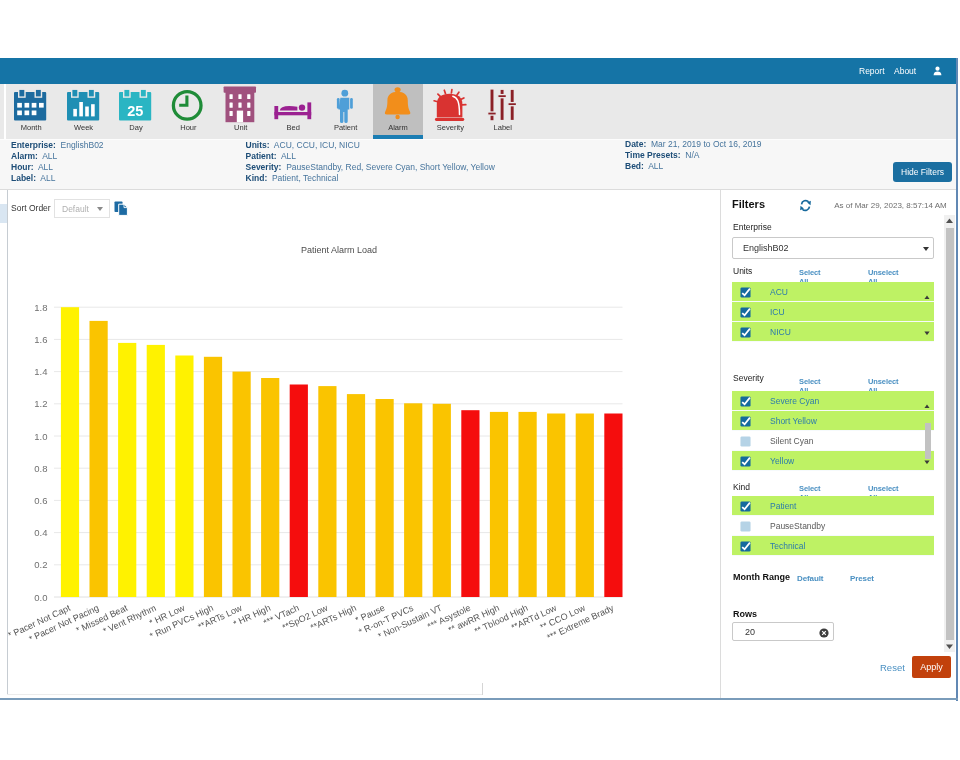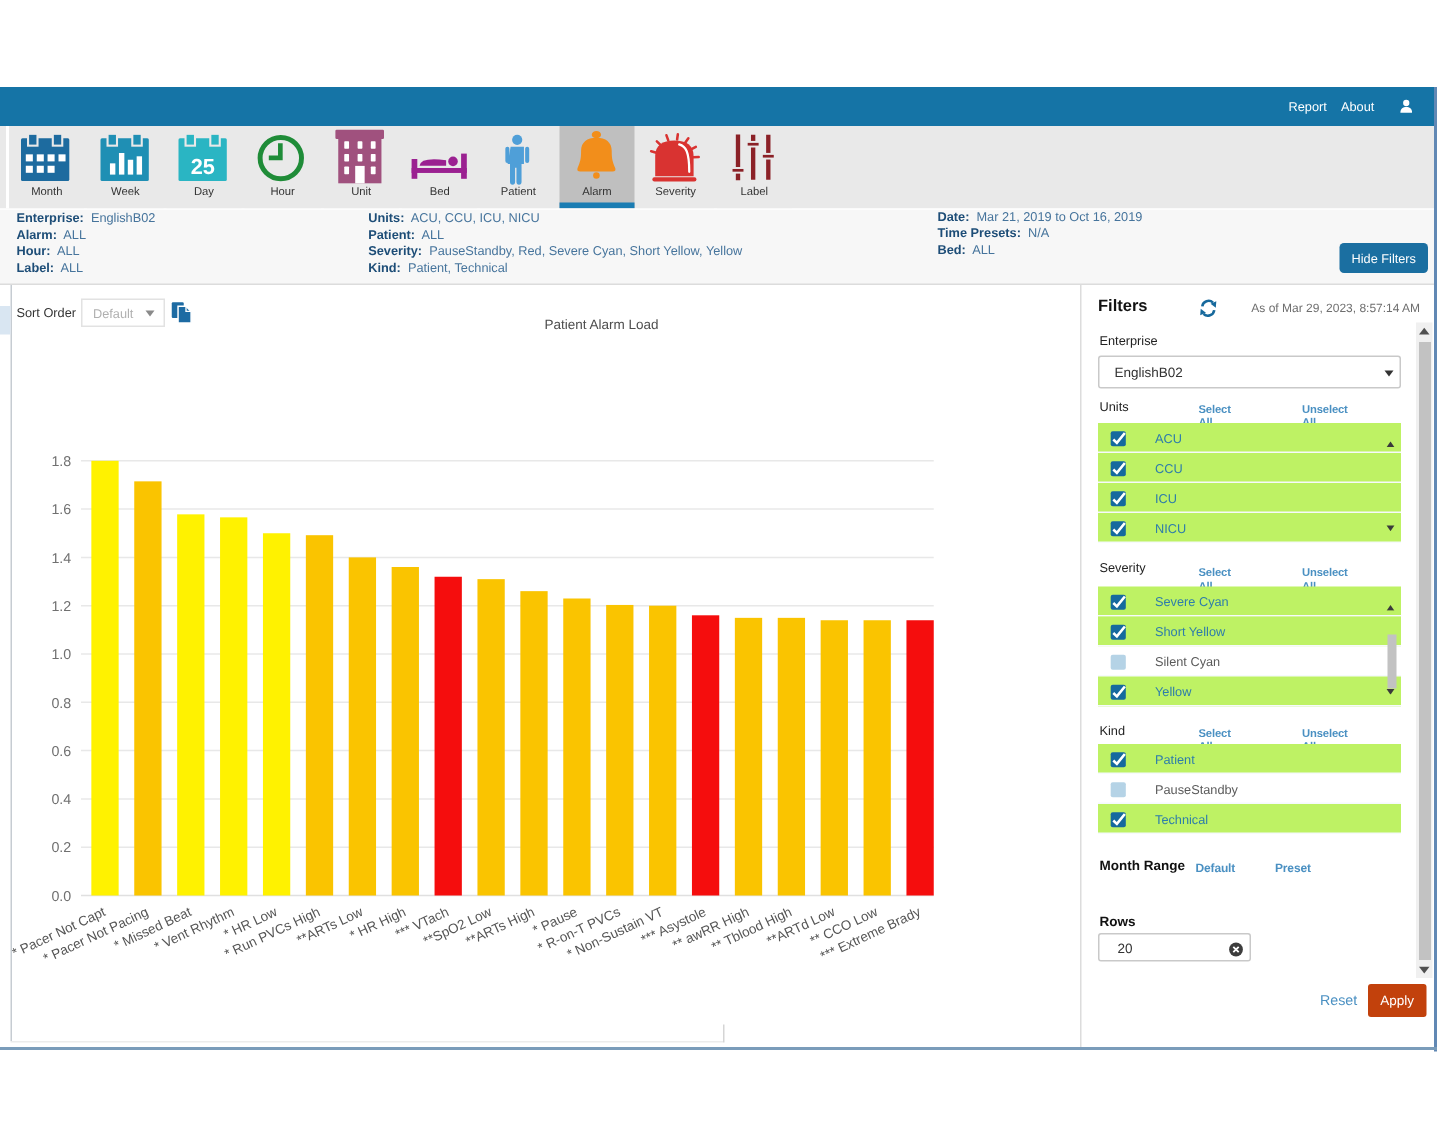--- a/index.html
+++ b/index.html
@@ -189,21 +189,21 @@
 <div class="abs" style="left:11px;top:203px;font-size:8.5px;color:#333">Sort Order</div>
 <div class="abs" style="left:54px;top:199px;width:56px;height:19px;border:1px solid #e2e2e2;background:#fff">
   <span style="position:absolute;left:7px;top:4px;font-size:8.5px;color:#b0b0b0">Default</span>
   <div class="caret" style="right:6px;top:7px;border-top-color:#8a8a8a;border-left-width:3.5px;border-right-width:3.5px;border-top-width:4.5px"></div>
 </div>
 <svg width="14" height="15" viewBox="0 0 14 15" style="position:absolute;left:114px;top:201px">
       <rect x="0.5" y="0.5" width="8" height="10.5" rx="0.8" fill="#1d6ba3"></rect>
       <path d="M4.7,3.2 H10 L13.4,6.6 V14.4 H4.7 Z" fill="#1d6ba3" stroke="#fff" stroke-width="1"></path>
       <path d="M10,3.2 V6.6 H13.4" fill="none" stroke="#fff" stroke-width="0.9"></path>
     </svg>
-<div class="abs" style="left:239px;top:211px;width:200px;text-align:right;font-size:9px;color:#4d4d4d">Patient Alarm Load</div>
+<div class="abs" style="left:239px;top:245px;width:200px;text-align:center;font-size:9px;color:#4d4d4d">Patient Alarm Load</div>
 
 <svg width="712" height="510" style="position:absolute;left:8px;top:190px">
 <line x1="46" y1="407.0" x2="614.5" y2="407.0" stroke="#e0e0e0" stroke-width="1"></line>
 <text x="39.5" y="410.5" text-anchor="end" font-size="9.5" fill="#707070">0.0</text>
 <line x1="46" y1="374.8" x2="614.5" y2="374.8" stroke="#e8e8e8" stroke-width="1"></line>
 <text x="39.5" y="378.3" text-anchor="end" font-size="9.5" fill="#707070">0.2</text>
 <line x1="46" y1="342.6" x2="614.5" y2="342.6" stroke="#e8e8e8" stroke-width="1"></line>
 <text x="39.5" y="346.1" text-anchor="end" font-size="9.5" fill="#707070">0.4</text>
 <line x1="46" y1="310.4" x2="614.5" y2="310.4" stroke="#e8e8e8" stroke-width="1"></line>
 <text x="39.5" y="313.9" text-anchor="end" font-size="9.5" fill="#707070">0.6</text>
@@ -285,27 +285,20 @@
           <rect x="0.5" y="0.5" width="11" height="11" rx="1.5" fill="#15699e"></rect>
           <path d="M2.4,6.6 L5,9 L10.8,1.8" fill="none" stroke="#fff" stroke-width="1.9"></path>
         </svg>
         <span>ACU</span>
       </div>
       <div class="lrow">
         <svg width="11" height="11" viewBox="0 0 12 12" class="cb">
           <rect x="0.5" y="0.5" width="11" height="11" rx="1.5" fill="#15699e"></rect>
           <path d="M2.4,6.6 L5,9 L10.8,1.8" fill="none" stroke="#fff" stroke-width="1.9"></path>
         </svg>
-        <span>CCU</span>
-      </div>
-      <div class="lrow">
-        <svg width="11" height="11" viewBox="0 0 12 12" class="cb">
-          <rect x="0.5" y="0.5" width="11" height="11" rx="1.5" fill="#15699e"></rect>
-          <path d="M2.4,6.6 L5,9 L10.8,1.8" fill="none" stroke="#fff" stroke-width="1.9"></path>
-        </svg>
         <span>ICU</span>
       </div>
       <div class="lrow">
         <svg width="11" height="11" viewBox="0 0 12 12" class="cb">
           <rect x="0.5" y="0.5" width="11" height="11" rx="1.5" fill="#15699e"></rect>
           <path d="M2.4,6.6 L5,9 L10.8,1.8" fill="none" stroke="#fff" stroke-width="1.9"></path>
         </svg>
         <span>NICU</span>
       </div>
   <div class="mini" style="right:4px;top:3px"><svg width="6" height="4.5" viewBox="0 0 8 6">

